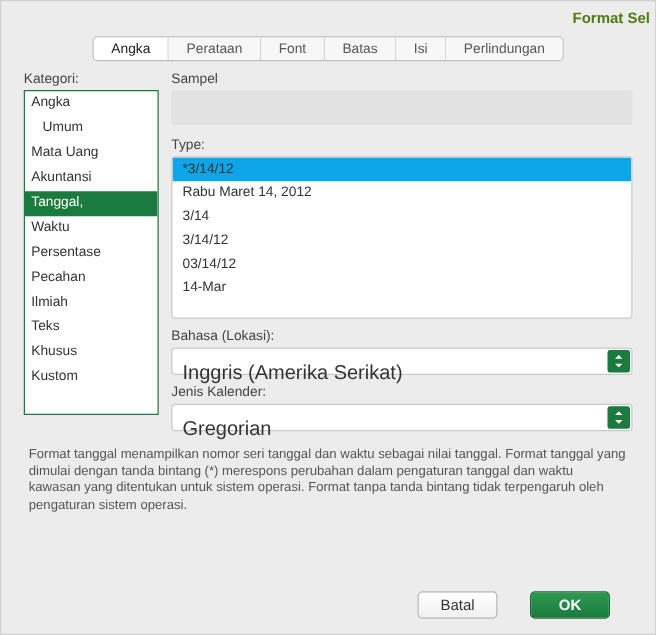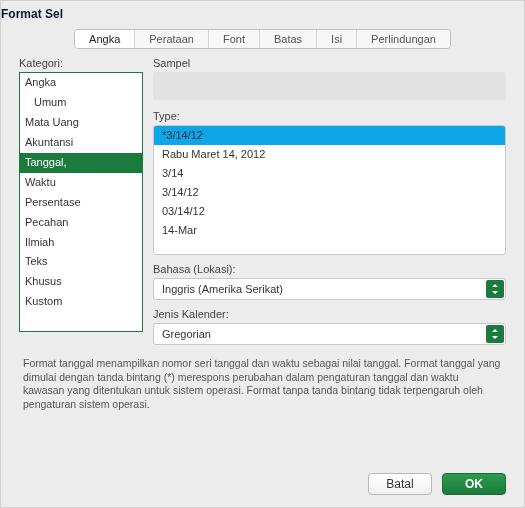--- a/index.html
+++ b/index.html
@@ -13,25 +13,25 @@
   }
   .dialog {
     width: 525px;
     height: 508px;
     background: #ececec;
     border: 1px solid #d0d0d0;
     position: relative;
     overflow: hidden;
   }
   .titlebar {
-    text-align: left;
+    text-align: right;
     padding: 6px 4px 4px 0;
     font-size: 12px;
     font-weight: 600;
-    color: #0f172a;
+    color: #4d7c0f;
   }
   .tabs {
     display: flex;
     justify-content: center;
     padding: 4px 0 0 0;
     gap: 0;
   }
   .tab-strip {
     display: flex;
     border: 1px solid #bfbfbf;
@@ -52,21 +52,21 @@
     background: #fff;
     color: #222;
     font-weight: 500;
   }
   .body {
     display: flex;
     padding: 8px 18px 0 18px;
     gap: 10px;
   }
   .col-left {
-    width: 124px;
+    width: 108px;
     flex-shrink: 0;
   }
   .col-right {
     flex: 1;
   }
   .lbl {
     font-size: 11px;
     color: #444;
     margin-bottom: 3px;
     display: block;
@@ -118,22 +118,22 @@
     margin-top: 8px;
   }
   .select-wrap {
     position: relative;
     margin-top: 2px;
   }
   .select {
     background: #fff;
     border: 1px solid #c9c9c9;
     border-radius: 3px;
-    padding: 3px 24px 3px 8px;
-    font-size: 11px;
+    padding: 13px 24px 3px 8px;
+    font-size: 16px;
     color: #333;
     width: 100%;
     height: 22px;
     line-height: 14px;
     cursor: default;
   }
   .select-arrow {
     position: absolute;
     right: 2px;
     top: 2px;
@@ -148,23 +148,23 @@
   .select-arrow svg { display: block; }
   .desc {
     font-size: 10.5px;
     color: #555;
     line-height: 1.3;
     padding: 12px 22px 0 22px;
   }
   .footer {
     position: absolute;
     bottom: 12px;
-    right: 18px;
-    display: flex;
-    gap: 10px;
+    right: 36px;
+    display: flex;
+    gap: 26px;
   }
   .btn {
     min-width: 64px;
     padding: 3px 16px;
     border-radius: 4px;
     font-size: 12px;
     text-align: center;
     cursor: default;
     border: 1px solid #b8b8b8;
     background: linear-gradient(#fff,#f0f0f0);

